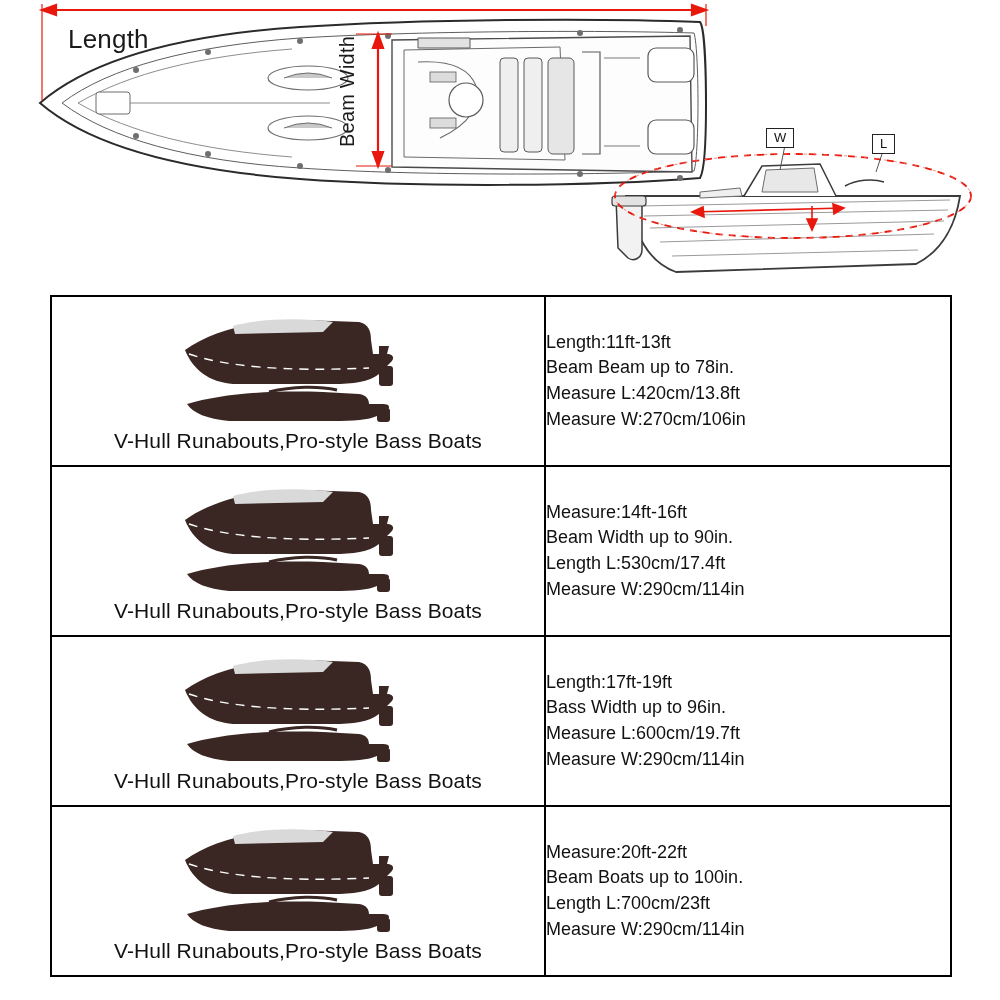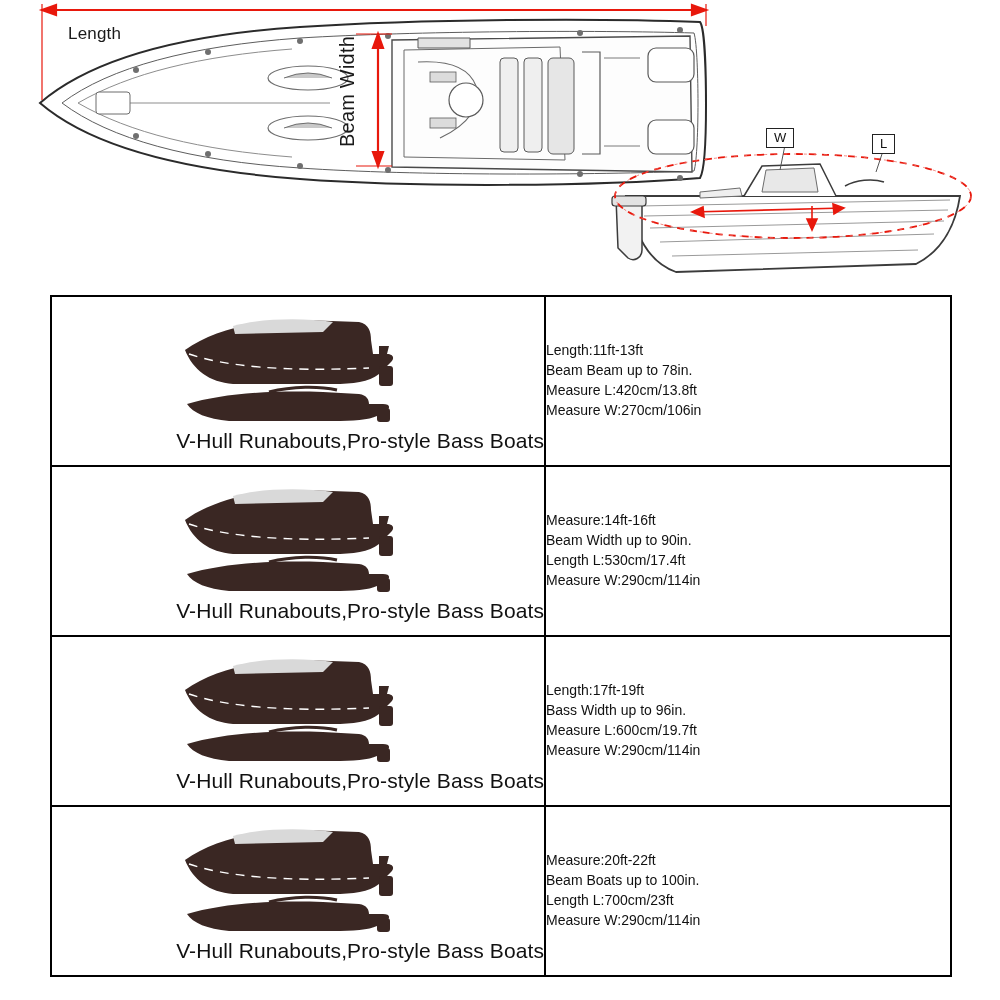--- a/index.html
+++ b/index.html
@@ -22,21 +22,21 @@
     left: 0;
     top: 0;
     width: 1000px;
     height: 290px;
   }
   #top-diagram svg {
     display: block;
   }
   .dim-label {
     position: absolute;
-    font-size: 17px;
+    font-size: 26px;
     letter-spacing: 0.2px;
     color: #1a1a1a;
     white-space: nowrap;
   }
   #length-label {
     left: 68px;
     top: 24px;
   }
   #beam-label {
     left: 336px;
@@ -87,26 +87,26 @@
     padding-left: 24px;
     vertical-align: middle;
   }
   .boat-art {
     display: block;
     margin: 0 auto;
   }
   .hull-label {
     font-size: 21px;
     color: #111;
-    text-align: right;
+    text-align: center;
     margin-top: 4px;
     letter-spacing: 0.1px;
   }
   .spec-line {
-    font-size: 14px;
+    font-size: 18px;
     line-height: 1.42;
     color: #111;
     white-space: nowrap;
   }
 </style>
 </head>
 <body>
 
 <div id="top-diagram">
 

